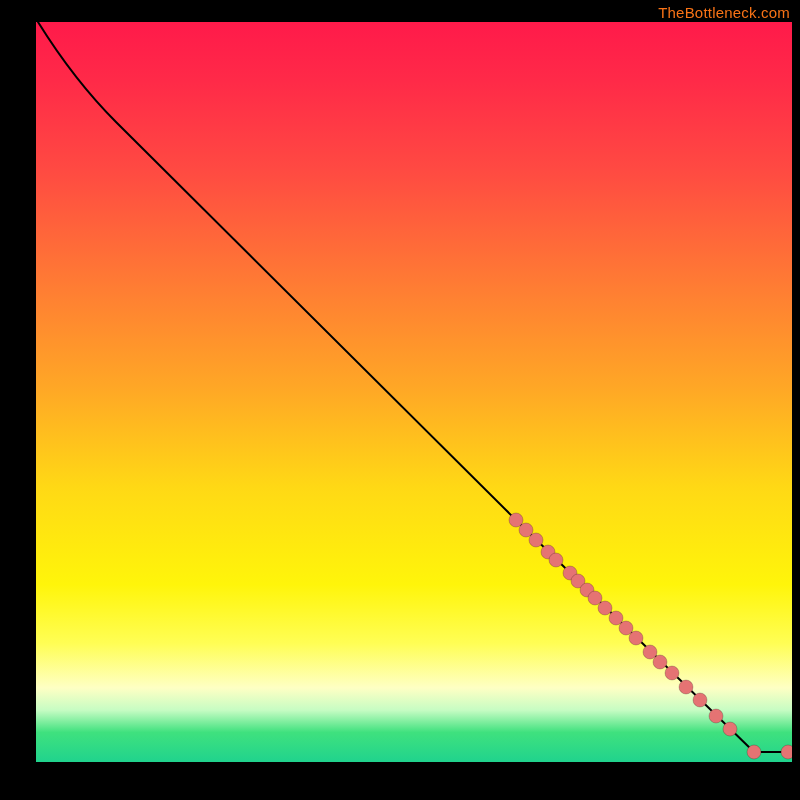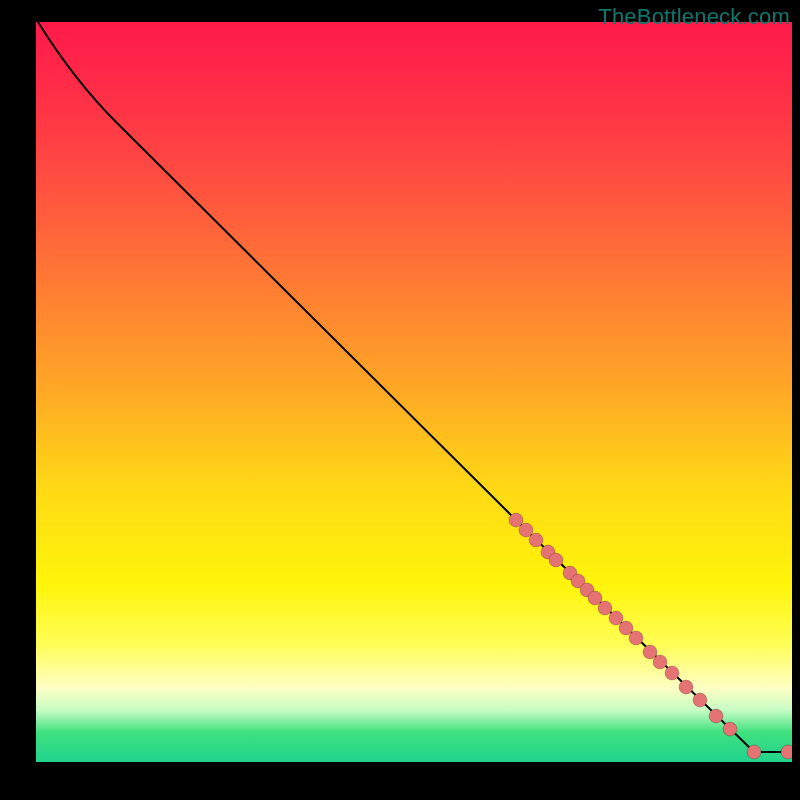--- a/index.html
+++ b/index.html
@@ -14,22 +14,22 @@
   .stage {
     position: relative;
     width: 800px;
     height: 800px;
     background: #000;
   }
   .attribution {
     position: absolute;
     top: 4px;
     right: 10px;
-    color: #0f766e;
-    font-size: 22px;
+    color: #f97316;
+    font-size: 15px;
     letter-spacing: 0.2px;
     z-index: 5;
     user-select: none;
   }
   .plot-area {
     position: absolute;
     left: 36px;
     top: 22px;
     width: 756px;
     height: 740px;

